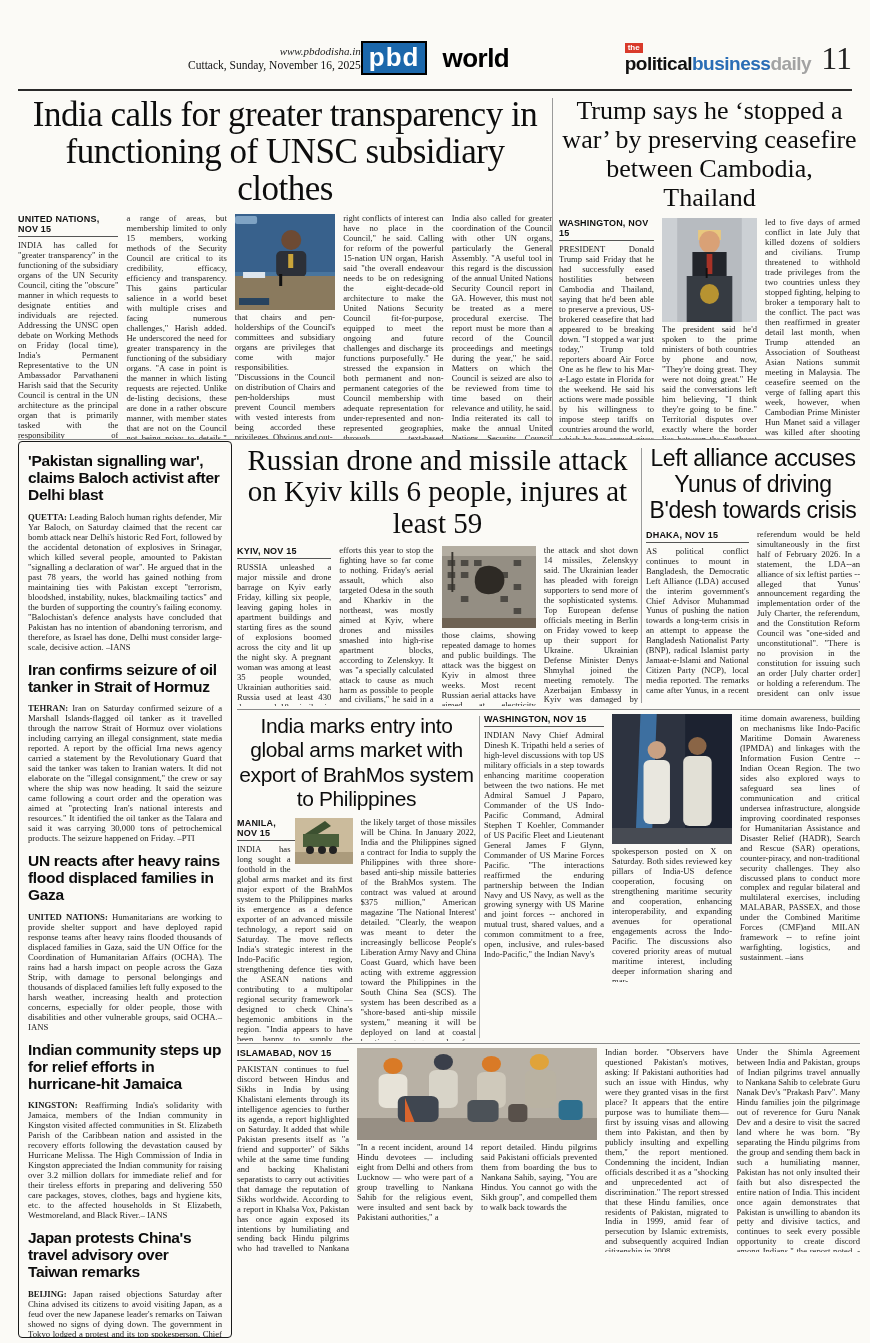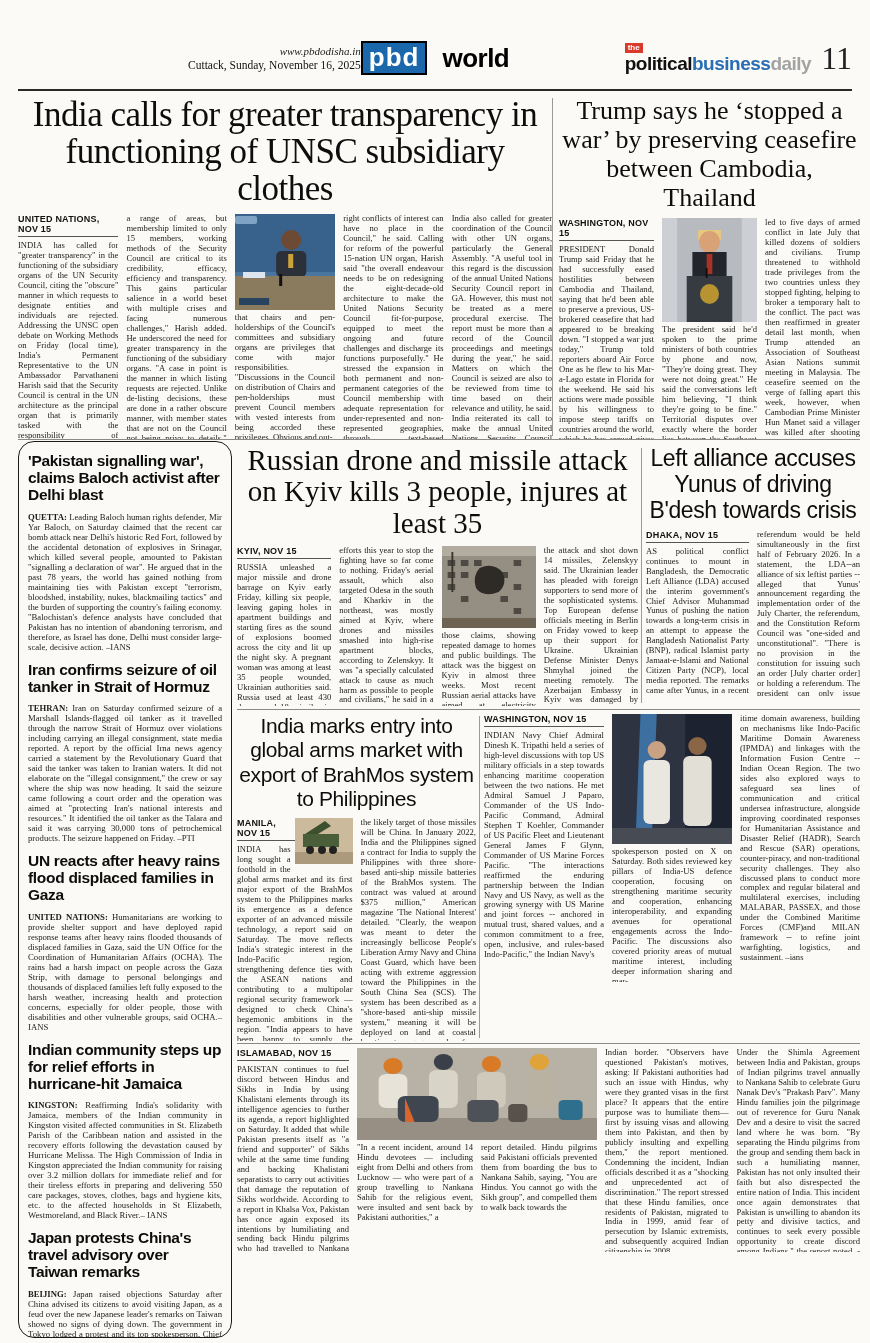--- a/index.html
+++ b/index.html
@@ -40,21 +40,21 @@
   .h-xl{font-family:"Liberation Serif",serif;font-size:35px;line-height:1.06;letter-spacing:-.5px;margin-bottom:7px;}
   .h-trump{font-family:"Liberation Serif",serif;font-size:26px;line-height:1.12;margin-bottom:6px;}
   .h-kyiv{font-family:"Liberation Serif",serif;font-size:29px;line-height:1.08;margin-bottom:7px;}
   .h-yunus{font-family:"Liberation Sans",sans-serif;font-size:23px;line-height:1.14;letter-spacing:-.4px;margin-bottom:6px;}
   .h-brah{font-family:"Liberation Sans",sans-serif;font-size:21px;line-height:1.16;letter-spacing:-.4px;margin-bottom:7px;}
   .h-navy{font-family:"Liberation Serif",serif;font-size:21px;line-height:1.15;font-weight:700;margin-bottom:7px;}
   .h-pak{font-family:"Liberation Sans",sans-serif;font-size:34px;line-height:1.05;font-weight:700;
          letter-spacing:-1px;margin-bottom:8px;}
   
   .briefs-box{position:absolute;left:18px;top:441px;width:214px;height:897px;
-              border:1.6px solid #1a1a1a;border-radius:16px;padding:6px 9px;box-sizing:border-box;overflow:hidden;}
+              border:1.6px solid #1a1a1a;border-radius:4px;padding:6px 9px;box-sizing:border-box;overflow:hidden;}
   .brief{margin-bottom:7px;}
   .brief-title{font-family:"Liberation Sans",sans-serif;font-weight:700;font-size:15.5px;line-height:1.1;
                letter-spacing:-.3px;color:#0d0d0d;margin:4px 0 3px;}
   .brief-body{font-size:8.7px;line-height:1.15;text-align:justify;color:#1c1c1c;}
   .brief-body b{font-weight:700;}
   
   .photo{width:100%;overflow:hidden;margin-bottom:3px;background:#cfcac0;}
   .photo svg{display:block;width:100%;height:100%;}
   .ph-unsc{height:96px;}
   .ph-trump{height:104px;}
@@ -166,21 +166,21 @@
       <p class="brief-body"><b>KINGSTON:</b> <span>Reaffirming India's solidarity with Jamaica, members of the Indian community in Kingston visited affected communities in St. Elizabeth Parish of the Caribbean nation and assisted in the recovery efforts following the devastation caused by Hurricane Melissa. The High Commission of India in Kingston appreciated the Indian community for raising over 3.2 million dollars for immediate relief and for their tireless efforts in preparing and delivering 550 care packages, stoves, clothes, bags and hygiene kits, etc. to the affected households in St Elizabeth, Westmoreland, and Black River.– IANS</span></p>
     </div>
     <div class="brief">
       <h2 class="brief-title">Japan protests China's travel advisory over Taiwan remarks</h2>
       <p class="brief-body"><b>BEIJING:</b> <span>Japan raised objections Saturday after China advised its citizens to avoid visiting Japan, as a feud over the new Japanese leader's remarks on Taiwan showed no signs of dying down. The government in Tokyo lodged a protest and its top spokesperson, Chief Cabinet Secretary Minoru Kihara, urged China to take "appropriate measures," Japan's Kyodo News Service reported. China advised its citizens Friday to refrain from travelling to Japan in the near future. –PTI</span></p>
     </div>
 
   </aside>
 
   <section class="art" style="left:237px;top:445px;width:401px;height:261px;">
-    <h1 class="hd h-kyiv">Russian drone and missile attack on Kyiv kills 3 people, injures at least 35</h1>
+    <h1 class="hd h-kyiv">Russian drone and missile attack on Kyiv kills 6 people, injures at least 59</h1>
     <div class="cols" style="height:186px;">
       <div class="c">
         <div class="dl">KYIV, NOV 15</div>
         <div class="bt">RUSSIA unleashed a major missile and drone barrage on Kyiv early Friday, killing six people, leaving gaping holes in apartment buildings and starting fires as the sound of explosions boomed across the city and lit up the night sky. A pregnant woman was among at least 35 people wounded, Ukrainian authorities said. Russia used at least 430 drones and 18 missiles in the nighttime attack, Ukrainian President Volodymyr Zelenskyy said. Russia has waged a devastating aerial campaign against Ukraine since its full-out invasion of its neighbor nearly four years ago. US-led diplomatic</div>
       </div>
       <div class="c bt">efforts this year to stop the fighting have so far come to nothing. Friday's aerial assault, which also targeted Odesa in the south and Kharkiv in the northeast, was mostly aimed at Kyiv, where drones and missiles smashed into high-rise apartment blocks, according to Zelenskyy. It was "a specially calculated attack to cause as much harm as possible to people and civilians," he said in a post on Telegram. Moscow denies targeting civilian areas, with the Russian Defense Ministry saying Friday it carried out an overnight strike on Ukraine's "military-industrial and energy facilities." Ukrainian officials scoff at</div>
       <div class="c">
         <div class="photo ph-kyiv">
           <svg viewBox="0 0 100 82" preserveAspectRatio="none">
             <rect width="100" height="82" fill="#948e83"></rect>

